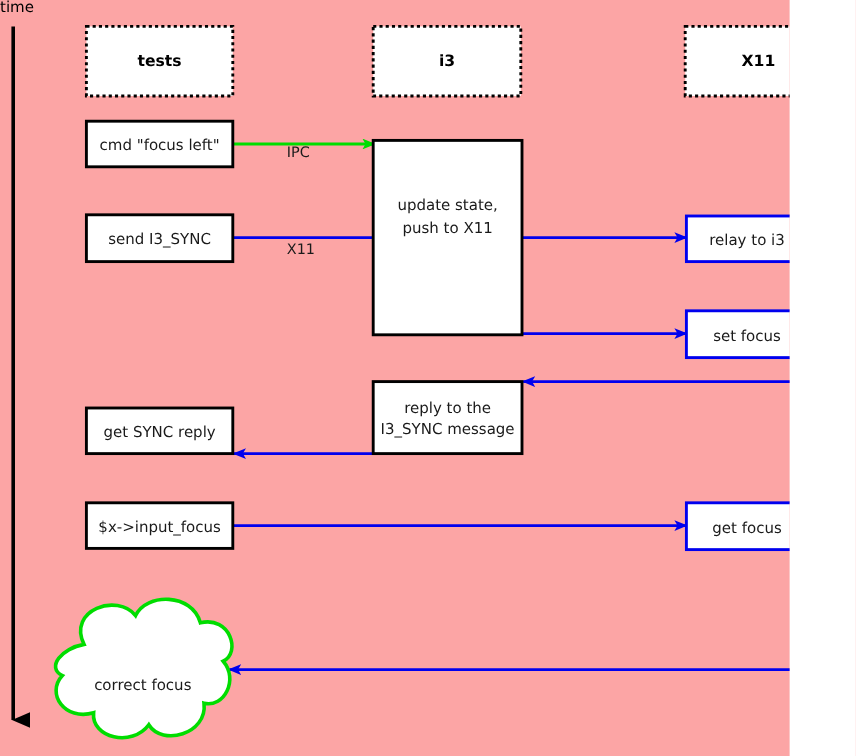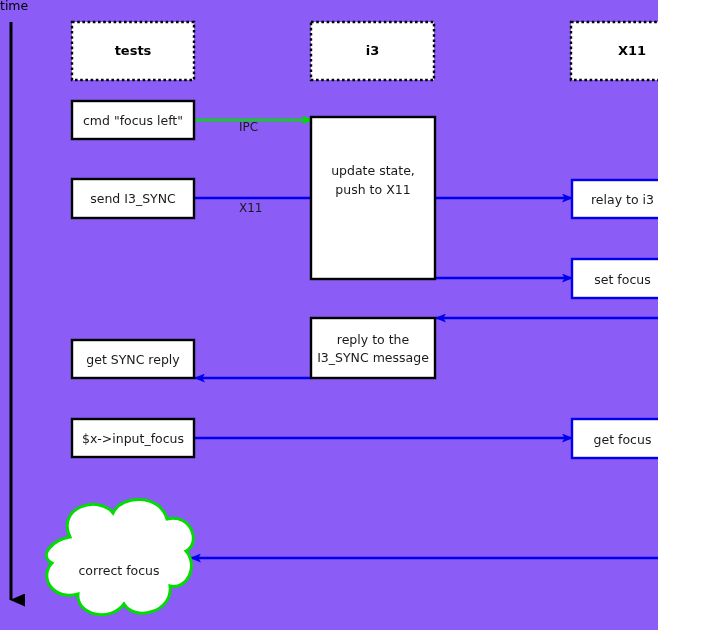--- a/index.html
+++ b/index.html
@@ -4,21 +4,21 @@
 <style>
   html, body {
     margin: 0;
     padding: 0;
     background: #ffffff;
   }
   #canvas {
     position: relative;
     width: 658px;
     height: 630px;
-    background: #8b5cf6;
+    background: #fca5a5;
     font-family: "DejaVu Sans", sans-serif;
     overflow: hidden;
   }
   svg#diagram {
     position: absolute;
     left: 0;
     top: 0;
     width: 713px;
     height: 630px;
   }

